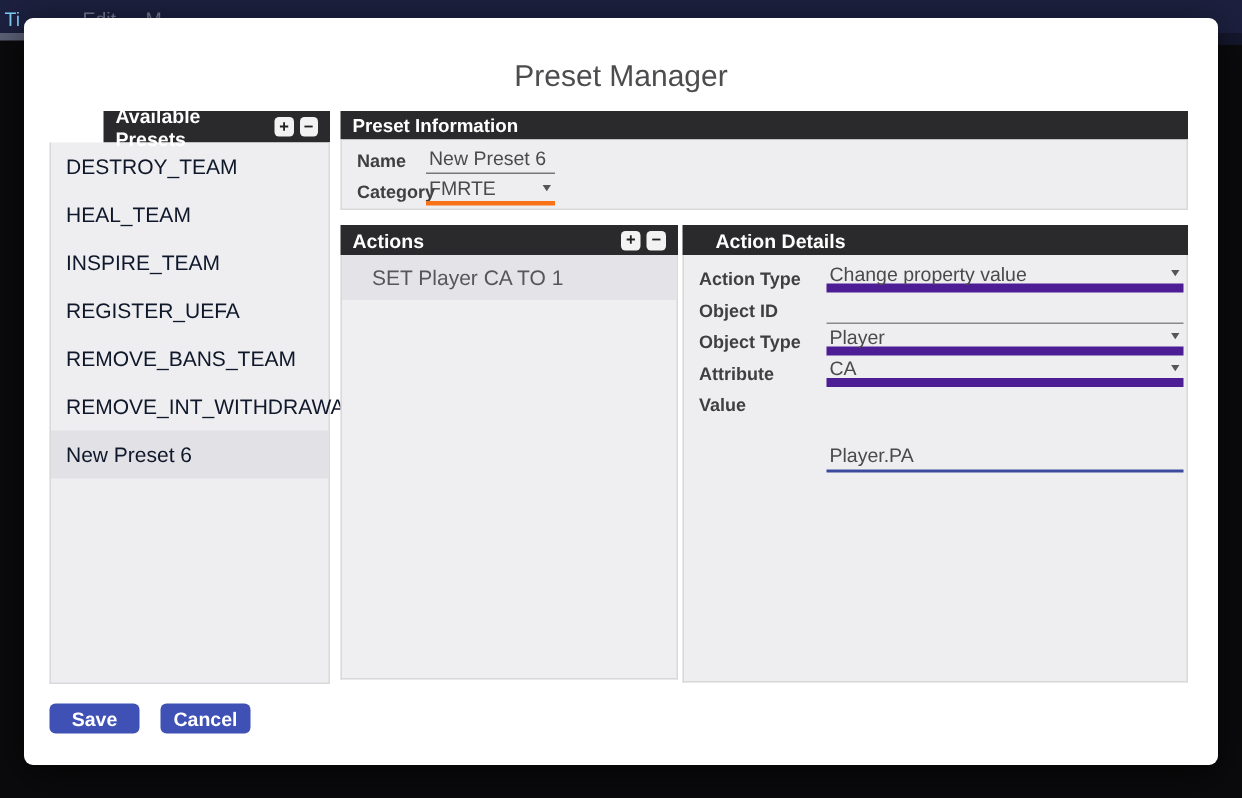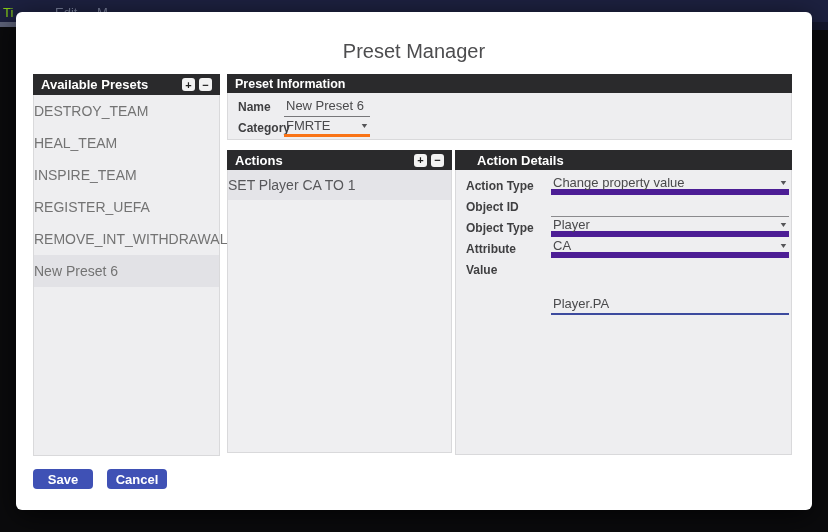--- a/index.html
+++ b/index.html
@@ -4,21 +4,21 @@
 <style>
   * { margin:0; padding:0; box-sizing:border-box; }
   html,body { width:828px; height:532px; }
   body {
     position:relative; overflow:hidden;
     background:#0b0b0d;
     font-family:"Liberation Sans", sans-serif;
   }
   
   .topbar { position:absolute; left:0; top:0; width:828px; height:22px; background:#1d2140; }
-  .menu-frag { position:absolute; top:5px; font-size:13px; color:#84cc16; white-space:nowrap; }
+  .menu-frag { position:absolute; top:5px; font-size:13px; color:#7dd3fc; white-space:nowrap; }
   .frag-0 { left:3px; }
   .frag-1 { left:55px; color:#767d98; }
   .frag-2 { left:97px; color:#767d98; }
   .side-stripe { position:absolute; left:0; top:22px; width:16px; height:5px; background:#5e6379; }
   .right-navy { position:absolute; right:0; top:22px; width:16px; height:8px; background:#15182e; }
   .bg-re { position:absolute; left:855px; top:237px; font-size:13px; color:#414141;margin-top:44px; }
 
   
   .modal {
     position:absolute; left:16px; top:12px; width:796px; height:498px;
@@ -41,23 +41,23 @@
     width:13px; height:13px; margin-left:4px;
     background:#f2f2f2; border:none; border-radius:3px;
     color:#1f1f1f; font-size:11px; font-weight:bold;
     line-height:12px; text-align:center; cursor:pointer;
     font-family:"Liberation Sans", sans-serif; padding:0;
   }
   .panel-body { border:1px solid #d9d9db; border-top:none; }
 
   
   .presets-panel { position:absolute; left:17px; top:62px; width:187px; }
-  .presets-panel .panel-header { height:21px; }
+  .presets-panel .panel-header { height:21px;margin-left:36px; }
   .presets-body { background:#eeeef0; height:361px; }
-  .preset-item { height:32px; line-height:32px; font-size:14px; color:#737373; cursor:pointer; }
+  .preset-item { height:32px; line-height:32px; padding-left:10px; font-size:14px; color:#0f172a; cursor:pointer; }
   .preset-item.selected { background:#e2e2e6; }
 
   
   .info-panel { position:absolute; left:211px; top:62px; width:565px; }
   .info-panel .panel-header { height:19px; font-size:12.5px; }
   .info-body { background:#eeeef0; height:47px; padding-top:3px; }
   .info-row { position:relative; height:21px; }
   .info-label { position:absolute; left:10px; top:4px; font-size:12px; font-weight:bold; color:#3f3f41; }
   .info-field { position:absolute; left:56px; top:0; width:86px; height:20px; }
   .text-input {
@@ -69,21 +69,21 @@
     width:100%; height:20px; border-bottom:3px solid #f97316;
     display:flex; align-items:center; justify-content:space-between;
     font-size:13px; color:#4a4a4c; padding:0 2px; cursor:pointer;
   }
   .dd-arrow { font-size:7px; color:#555558; transform:scaleX(1.35); }
 
   
   .actions-panel { position:absolute; left:211px; top:138px; width:225px; }
   .actions-panel .panel-header { height:20px; }
   .actions-body { background:#efeff1; height:283px; }
-  .action-item { height:30px; line-height:30px; padding-left:0; font-size:14px; color:#57575a; background:#e4e4e8; cursor:pointer; }
+  .action-item { height:30px; line-height:30px; padding-left:20px; font-size:14px; color:#57575a; background:#e4e4e8; cursor:pointer; }
 
   
   .details-panel { position:absolute; left:439px; top:138px; width:337px; }
   .details-panel .panel-header { height:20px;padding-left:22px; }
   .details-body { background:#eeeef0; height:285px; padding-top:5px; }
   .detail-row { position:relative; height:21px; }
   .detail-label { position:absolute; left:10px; top:4px; font-size:12px; font-weight:bold; color:#3f3f41; }
   .detail-field { position:absolute; left:95px; right:2px; top:0; height:20px; }
   .detail-field .select-field { border-bottom:6px solid #4c1d95; }
   .detail-field .text-input { border-bottom:1px solid #8a8a8d; }
@@ -120,20 +120,21 @@
       <span>Available Presets</span>
       <span class="header-spacer"></span>
       <button class="mini-btn"><span>+</span></button>
       <button class="mini-btn"><span>−</span></button>
     </div>
     <div class="presets-body panel-body">
       <div class="preset-item">DESTROY_TEAM</div>
       <div class="preset-item">HEAL_TEAM</div>
       <div class="preset-item">INSPIRE_TEAM</div>
       <div class="preset-item">REGISTER_UEFA</div>
+      <div class="preset-item">REMOVE_BANS_TEAM</div>
       <div class="preset-item">REMOVE_INT_WITHDRAWAL</div>
       <div class="preset-item selected">New Preset 6</div>
     </div>
   </div>
 
   <div class="info-panel">
     <div class="panel-header">
       <span>Preset Information</span>
     </div>
     <div class="info-body panel-body">

